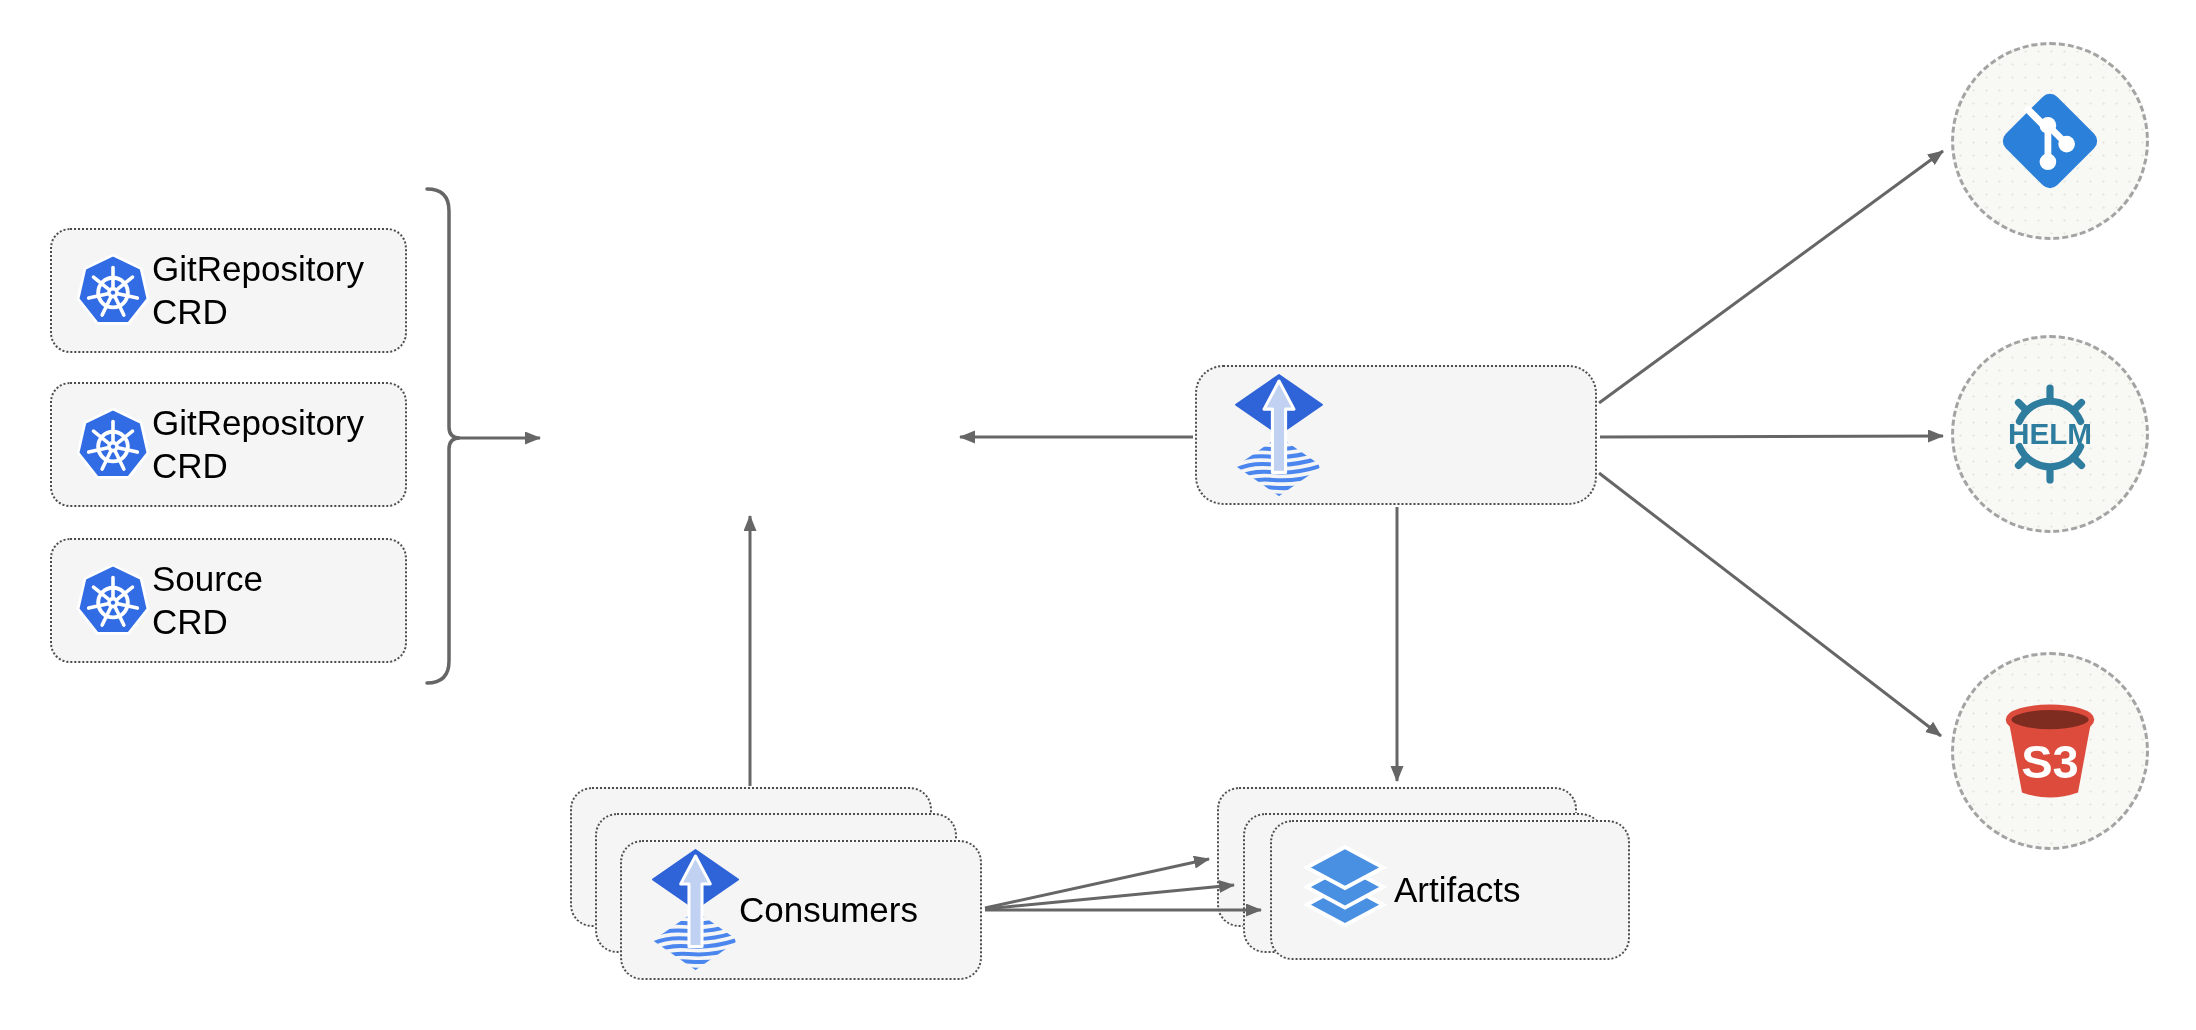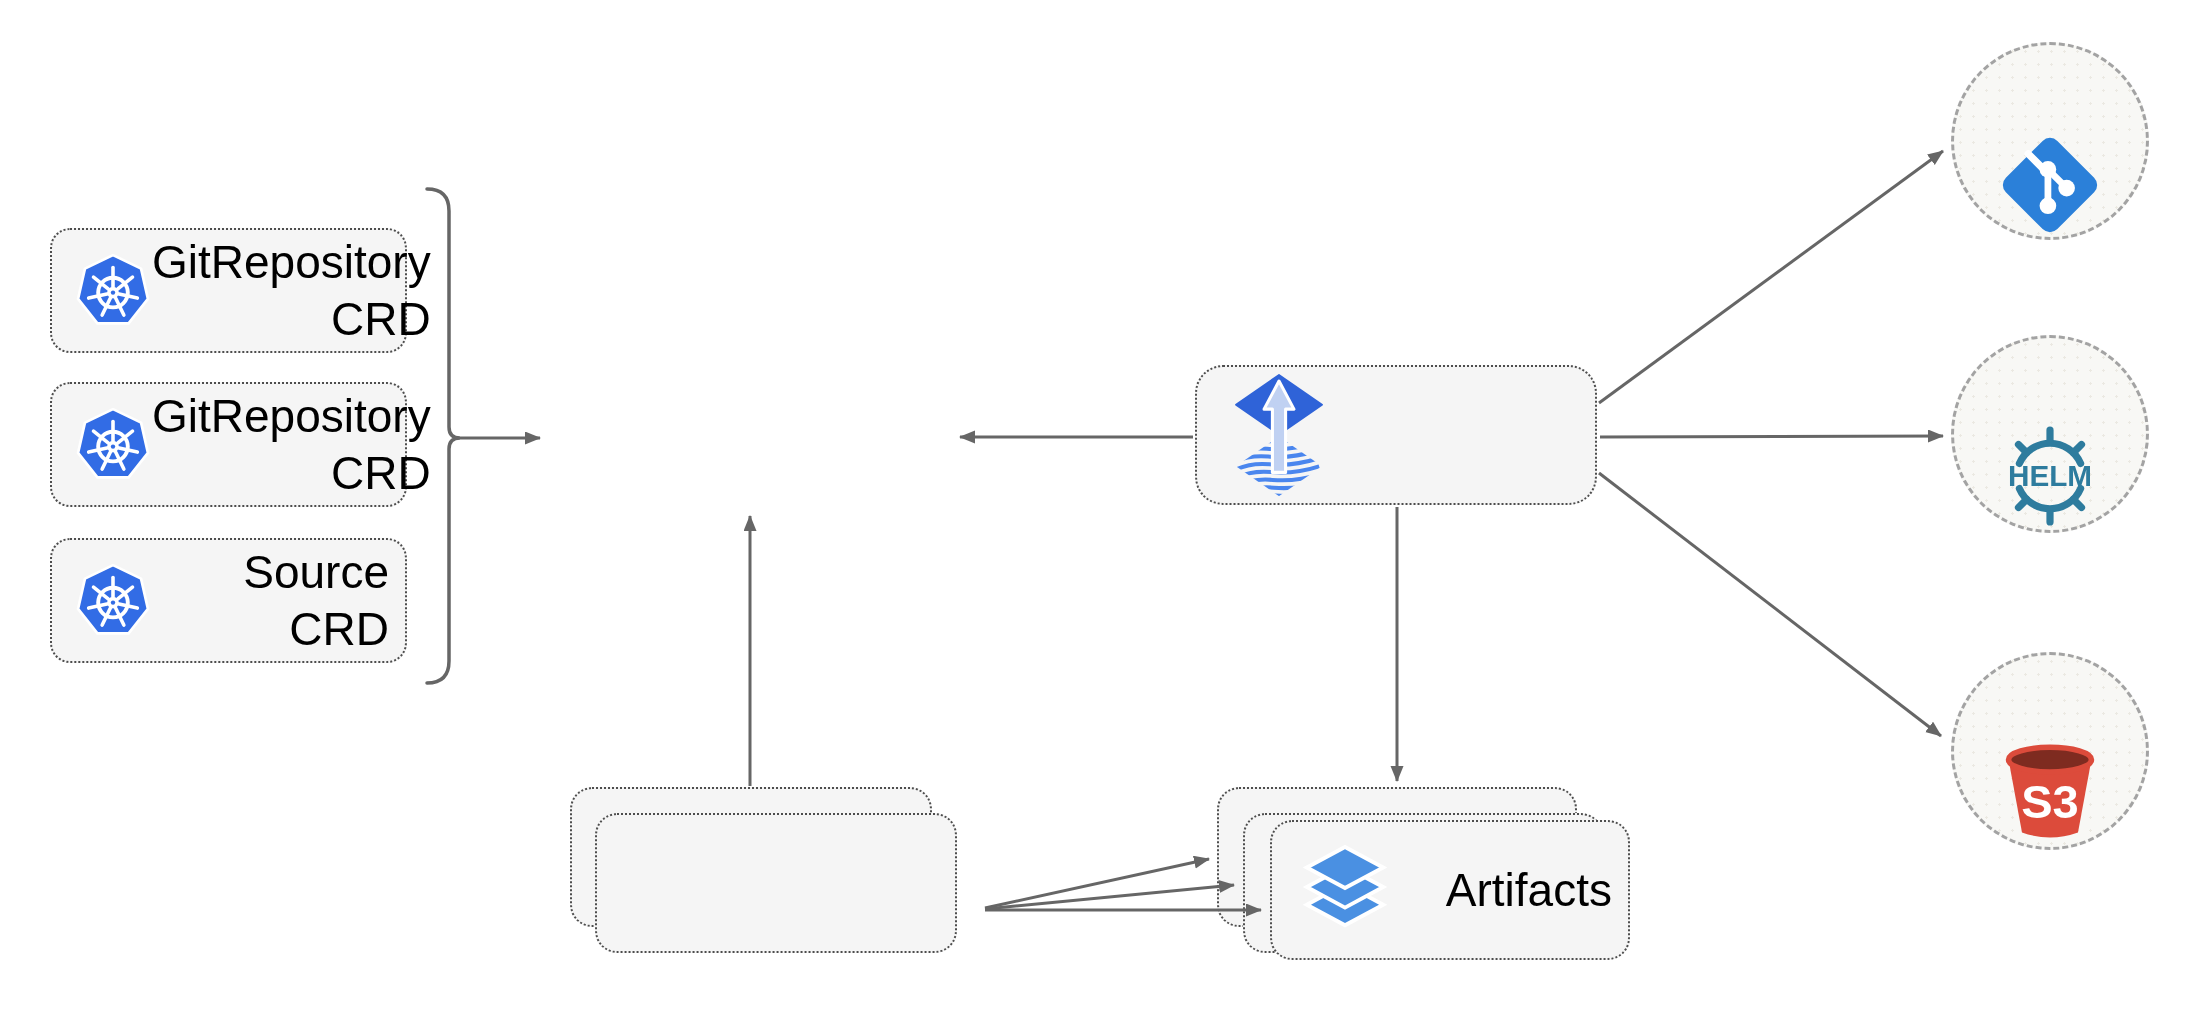--- a/index.html
+++ b/index.html
@@ -11,30 +11,30 @@
   }
   .connectors { position:absolute; left:0; top:0; z-index:3; pointer-events:none; }
   .node {
     position:absolute; background:#f5f5f5;
     border:2px dotted #4d4d4d; border-radius:22px;
     display:flex; align-items:center; z-index:1;
   }
   .node.big { border-radius:28px; }
   .node .icon { flex:0 0 auto; }
   .node .label {
-    flex:1 1 auto; text-align:right; color:#000;
-    font-size:46px; line-height:1.22; padding-right:16px;
+    flex:1 1 auto; text-align:left; color:#000;
+    font-size:35px; line-height:1.22; padding-right:16px;
   }
   .circle {
     position:absolute; width:198px; height:198px; border-radius:50%;
     background:#f8f8f5;
     background-image:radial-gradient(#ebe9e2 1.2px, transparent 1.3px);
     background-size:13px 13px;
     border:3px dashed #a3a3a3;
-    display:flex; align-items:flex-end; justify-content:center; z-index:1;
+    display:flex; align-items:center; justify-content:center; z-index:1;
   }
   svg text { font-family:"Liberation Sans","DejaVu Sans",sans-serif; }
 </style>
 </head>
 <body>
 
 <div class="canvas">
 
   <svg width="0" height="0" style="position:absolute">
     <defs>
@@ -128,20 +128,26 @@
   <div class="node big" style="left:1195px;top:365px;width:402px;height:140px">
     <svg class="icon" width="88" height="123" style="margin-left:38px">
         <use href="#sym-flux"></use>
       </svg>
     <div class="label">
     </div>
   </div>
 
   <div class="node" style="left:570px;top:787px;width:362px;height:140px"></div>
   <div class="node" style="left:595px;top:813px;width:362px;height:140px"></div>
+  <div class="node" style="left:620px;top:840px;width:362px;height:140px;z-index:2">
+    <svg class="icon" width="87" height="122" style="margin-left:30px">
+        <use href="#sym-flux"></use>
+      </svg>
+    <div class="label">Consumers</div>
+  </div>
 
   <div class="node" style="left:1217px;top:787px;width:360px;height:140px"></div>
   <div class="node" style="left:1243px;top:813px;width:360px;height:140px"></div>
   <div class="node" style="left:1270px;top:820px;width:360px;height:140px;z-index:2">
     <svg class="icon" width="98" height="94" viewBox="0 0 100 96" style="margin-left:24px">
       <polygon points="50,42 89,63 50,84 11,63" fill="#4a90e2" stroke="#ffffff" stroke-width="4"></polygon>
       <polygon points="50,24 89,45 50,66 11,45" fill="#4a90e2" stroke="#ffffff" stroke-width="4"></polygon>
       <polygon points="50,4 89,25 50,46 11,25" fill="#4a90e2" stroke="#ffffff" stroke-width="4"></polygon>
     </svg>
     <div class="label">Artifacts</div>

